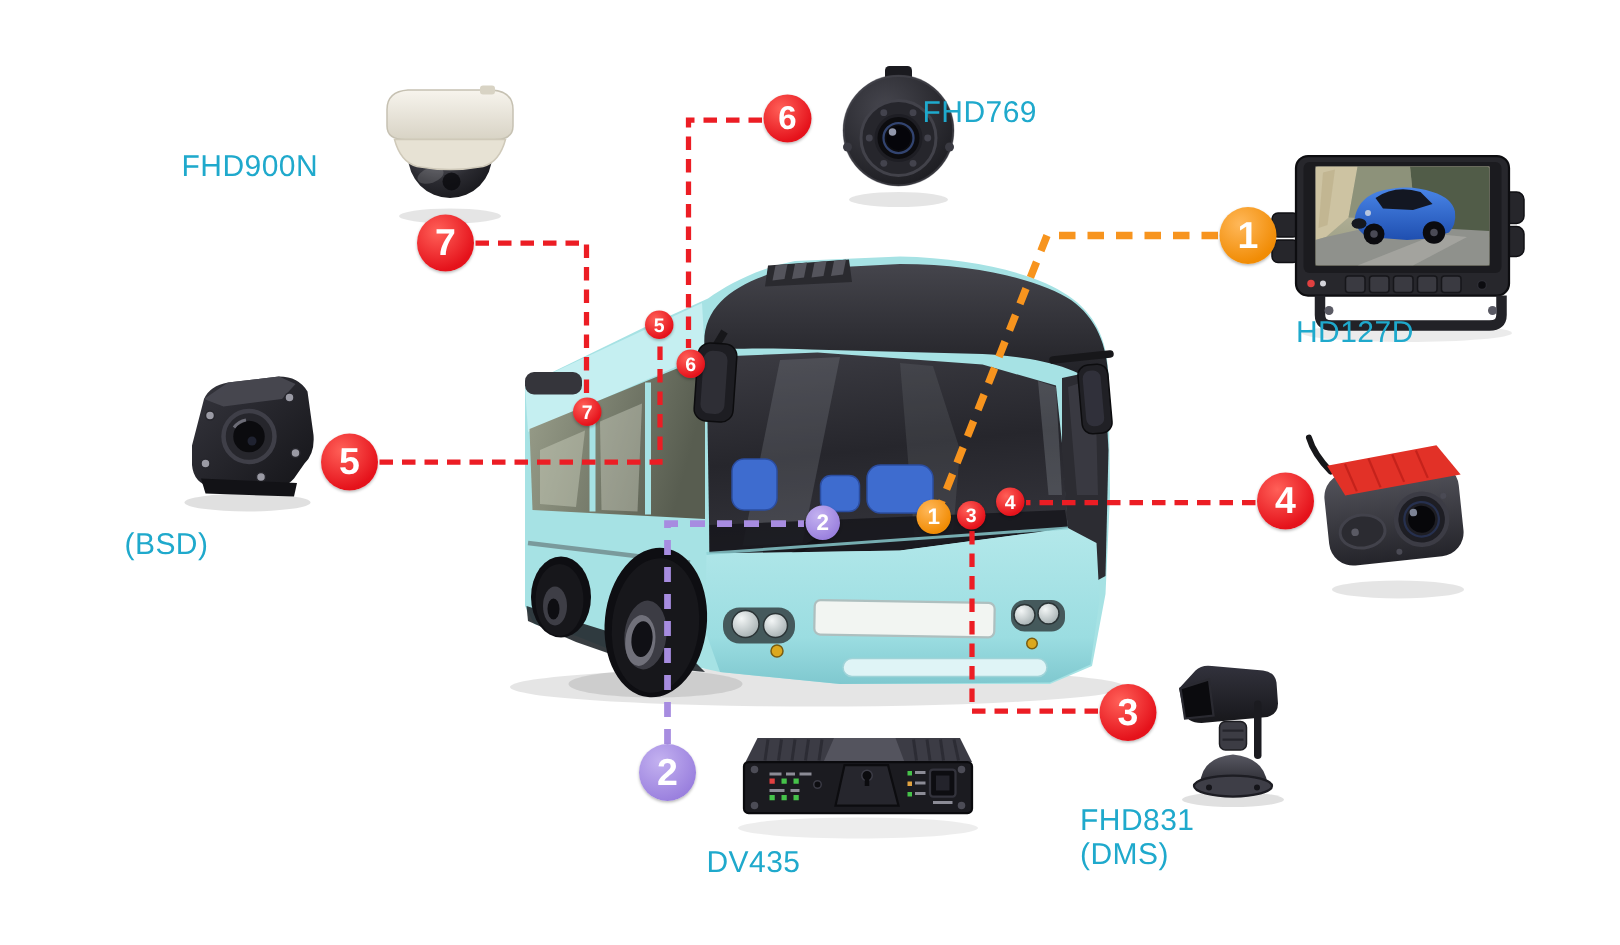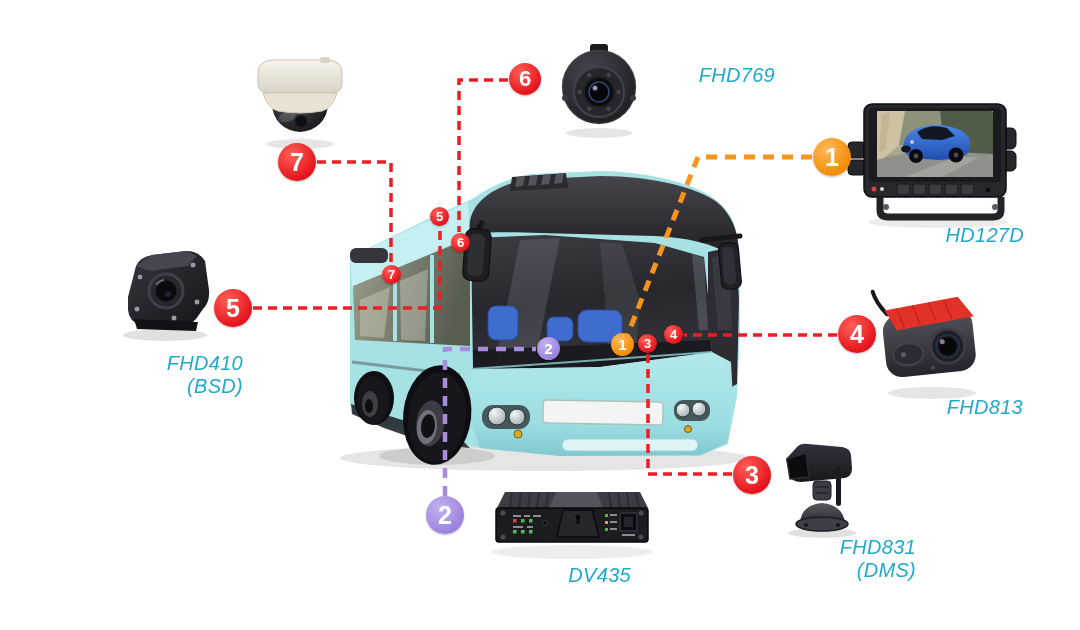--- a/index.html
+++ b/index.html
@@ -3,21 +3,21 @@
 <meta charset="utf-8">
 <style>
   html,body{margin:0;padding:0;background:#fff;}
   #canvas{
     position:relative;width:1080px;height:630px;background:#ffffff;
     font-family:"Liberation Sans","DejaVu Sans",sans-serif;overflow:hidden;
   }
   #scene{position:absolute;left:0;top:0;width:1080px;height:630px;}
   .dev-label{
     position:absolute;color:#1fa9cc;font-size:20px;line-height:23px;
-    text-align:right;letter-spacing:.3px;white-space:nowrap;font-style:italic;
+    text-align:left;letter-spacing:.3px;white-space:nowrap;
   }
   .mk{
     position:absolute;border-radius:50%;display:flex;align-items:center;justify-content:center;
     color:#fff;font-weight:bold;box-shadow:0 1px 2px rgba(0,0,0,.28);
   }
   .mk.big{width:38px;height:38px;font-size:25px;}
   .mk.big2{width:32px;height:32px;font-size:22px;}
   .mk.md{width:23px;height:23px;font-size:15px;}
   .mk.sm{width:19px;height:19px;font-size:13px;}
   .mk.red{background:radial-gradient(circle at 36% 30%, #ff6058, #e5121b 72%);}
@@ -379,30 +379,29 @@
 <div class="mk big purple" style="left:426px;top:496px;">2</div>
 
 <div class="mk sm red" style="left:430px;top:207px;">5</div>
 <div class="mk sm red" style="left:451px;top:233px;">6</div>
 <div class="mk sm red" style="left:382px;top:265px;">7</div>
 <div class="mk md purple" style="left:537px;top:337px;">2</div>
 <div class="mk md orange" style="left:611px;top:333px;">1</div>
 <div class="mk sm red" style="left:638px;top:334px;">3</div>
 <div class="mk sm red" style="left:664px;top:325px;">4</div>
 
+<div class="dev-label" style="left:121px;top:100px;width:160px;">FHD900N</div>
 <div class="dev-label" style="left:615px;top:64px;width:160px;">
   <div>FHD769</div>
 </div>
-<div class="dev-label" style="left:864px;top:224px;width:160px;">HD127D</div>
+<div class="dev-label" style="left:864px;top:211px;width:160px;">HD127D</div>
 <div class="dev-label" style="left:83px;top:352px;width:160px;">
-  <div>FHD410</div>
   <div>(BSD)</div>
 </div>
 <div class="dev-label" style="left:863px;top:396px;width:160px;">
-  <div>FHD813</div>
 </div>
-<div class="dev-label" style="left:756px;top:536px;width:160px;">
+<div class="dev-label" style="left:720px;top:536px;width:160px;">
   <div>FHD831</div>
   <div>(DMS)</div>
 </div>
 <div class="dev-label" style="left:471px;top:564px;width:160px;">DV435</div>
 
 </div>
 
 </body></html>

